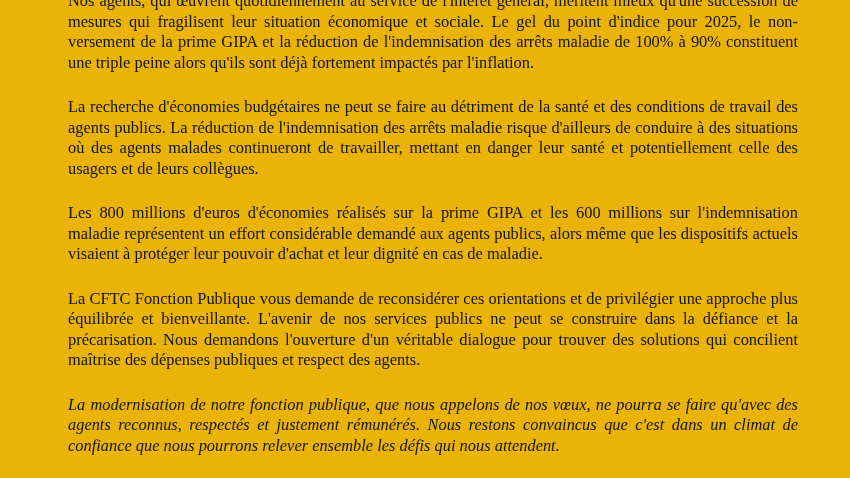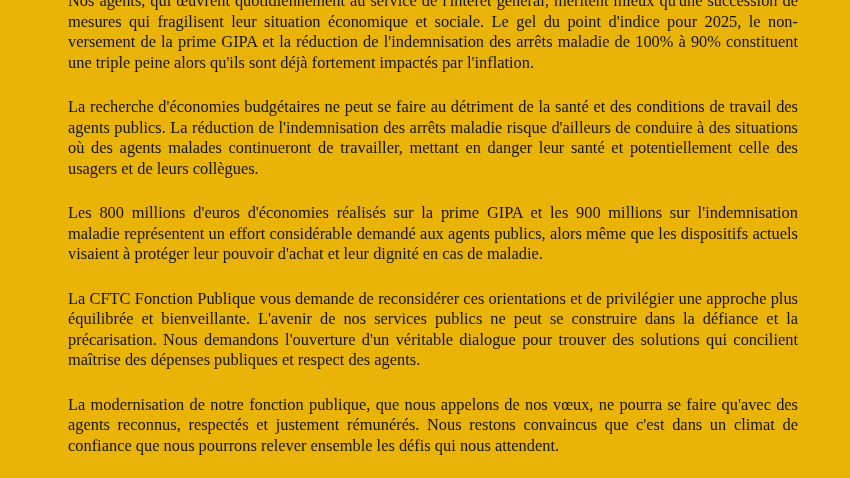--- a/index.html
+++ b/index.html
@@ -28,26 +28,27 @@
     color: #141414;
     font-weight: 400;
   }
   .letter-body p {
     margin: 0 0 24px 0;
     text-align: justify;
     text-justify: inter-word;
   }
   .letter-body p:last-child {
     margin-bottom: 0;
+    font-style: italic;
   }
 </style>
 </head>
 <body>
 
 <div class="page">
   <div class="letter-body">
     <p>Nos agents, qui œuvrent quotidiennement au service de l'intérêt général, méritent mieux qu'une succession de mesures qui fragilisent leur situation économique et sociale. Le gel du point d'indice pour 2025, le non-versement de la prime GIPA et la réduction de l'indemnisation des arrêts maladie de 100% à 90% constituent une triple peine alors qu'ils sont déjà fortement impactés par l'inflation.</p>
     <p>La recherche d'économies budgétaires ne peut se faire au détriment de la santé et des conditions de travail des agents publics. La réduction de l'indemnisation des arrêts maladie risque d'ailleurs de conduire à des situations où des agents malades continueront de travailler, mettant en danger leur santé et potentiellement celle des usagers et de leurs collègues.</p>
-    <p>Les 800 millions d'euros d'économies réalisés sur la prime GIPA et les 900 millions sur l'indemnisation maladie représentent un effort considérable demandé aux agents publics, alors même que les dispositifs actuels visaient à protéger leur pouvoir d'achat et leur dignité en cas de maladie.</p>
+    <p>Les 800 millions d'euros d'économies réalisés sur la prime GIPA et les 600 millions sur l'indemnisation maladie représentent un effort considérable demandé aux agents publics, alors même que les dispositifs actuels visaient à protéger leur pouvoir d'achat et leur dignité en cas de maladie.</p>
     <p>La CFTC Fonction Publique vous demande de reconsidérer ces orientations et de privilégier une approche plus équilibrée et bienveillante. L'avenir de nos services publics ne peut se construire dans la défiance et la précarisation. Nous demandons l'ouverture d'un véritable dialogue pour trouver des solutions qui concilient maîtrise des dépenses publiques et respect des agents.</p>
     <p>La modernisation de notre fonction publique, que nous appelons de nos vœux, ne pourra se faire qu'avec des agents reconnus, respectés et justement rémunérés. Nous restons convaincus que c'est dans un climat de confiance que nous pourrons relever ensemble les défis qui nous attendent.</p>
   </div>
 </div>
 
 </body></html>

